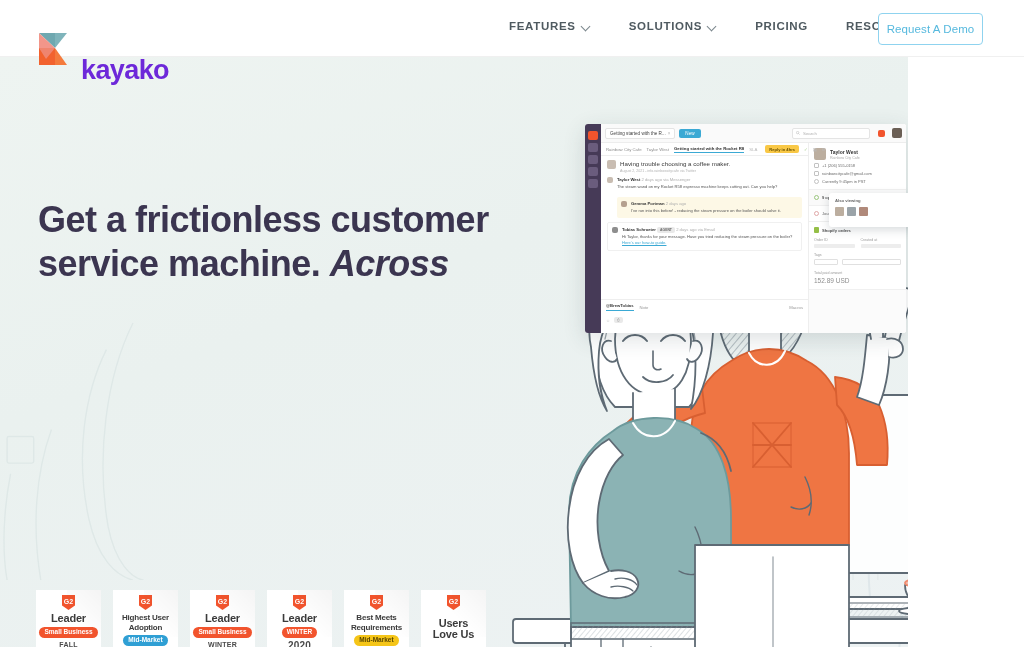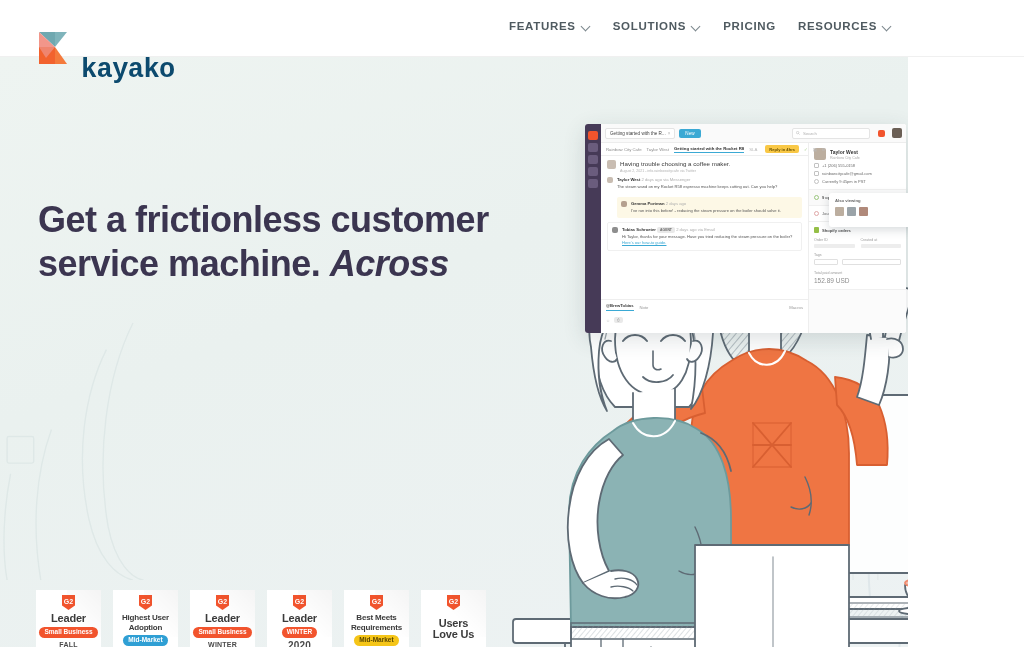--- a/index.html
+++ b/index.html
@@ -12,23 +12,23 @@
 
   
   #header {
     position:absolute; top:0; left:0; width:1024px; height:57px;
     background:#ffffff; z-index:40;
     border-bottom:1px solid #f0f0f0;
     display:flex; align-items:center;
   }
   #logo-wrap { position:absolute; left:37px; top:11px; display:flex; align-items:center; gap:11px; }
   #logo-mark { width:33px; height:34px; position:relative; }
-  #logo-text { font-size:27px; font-weight:700; color:#0c4a6e; letter-spacing:-0.6px; font-family:Liberation Mono, monospace;margin-top:44px; }
-
-  #nav { position:absolute; left:509px; top:20px; display:flex; align-items:center; gap:0; }
+  #logo-text { font-size:27px; font-weight:700; color:#6d28d9; letter-spacing:-0.6px; font-family:Liberation Sans, sans-serif;margin-top:44px; }
+
+  #nav { position:absolute; left:509px; top:20px; display:flex; align-items:center; gap:16px; }
   .nav-item {
     display:flex; align-items:center; gap:6px;
     font-size:11.5px; font-weight:600; color:#4f5a60;
     letter-spacing:0.7px; margin-right:22px; cursor:pointer;
     white-space:nowrap;
   }
   .chev { display:inline-block; width:9px; height:9px; position:relative; }
   .chev:before {
     content:""; position:absolute; left:0; top:1px;
     width:6px; height:6px;
@@ -221,20 +221,21 @@
     </div>
     <div class="nav-item">
       <span>PRICING</span>
     </div>
     <div class="nav-item">
       <span>RESOURCES</span>
       <span class="chev"></span>
     </div>
   </div>
 
+  <div id="demo-btn">Request A Demo</div>
 </div>
 
 <div id="hero">
 
   <svg id="hero-bg-deco" viewBox="0 0 1024 590" preserveAspectRatio="none">
     <g stroke="#dde7e6" stroke-width="1.6" fill="none" opacity="0.85">
       <path d="M120 330 C 95 380, 85 450, 100 520 C 110 565, 130 585, 150 590"></path>
       <path d="M150 300 C 120 360, 108 450, 122 530 C 130 570, 148 588, 162 590"></path>
       <path d="M58 420 C 40 470, 36 530, 46 590"></path>
       <path d="M12 470 C 4 510, 2 556, 8 590"></path>

